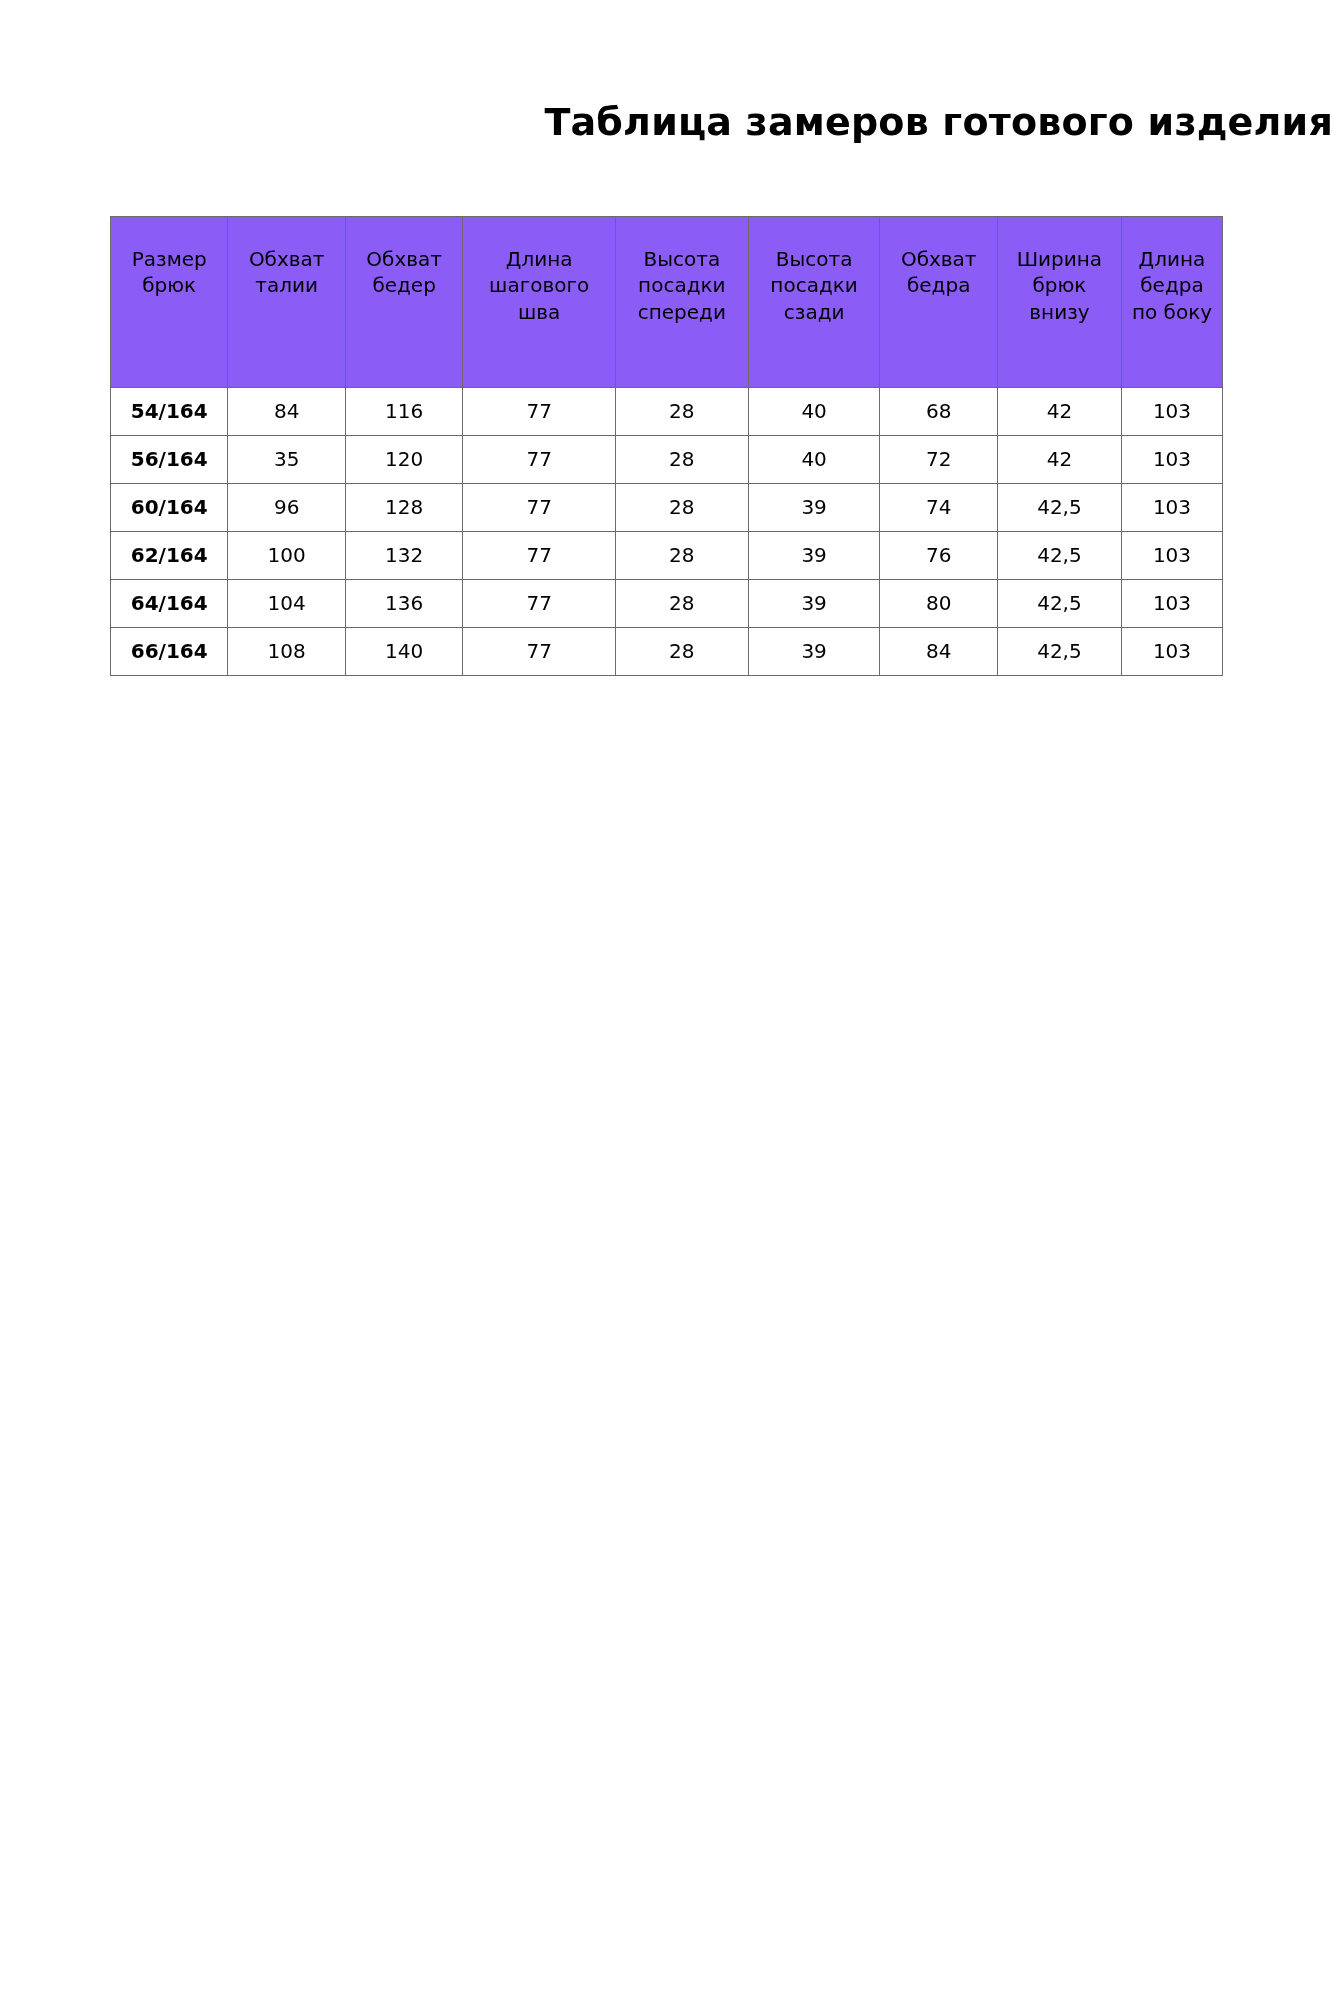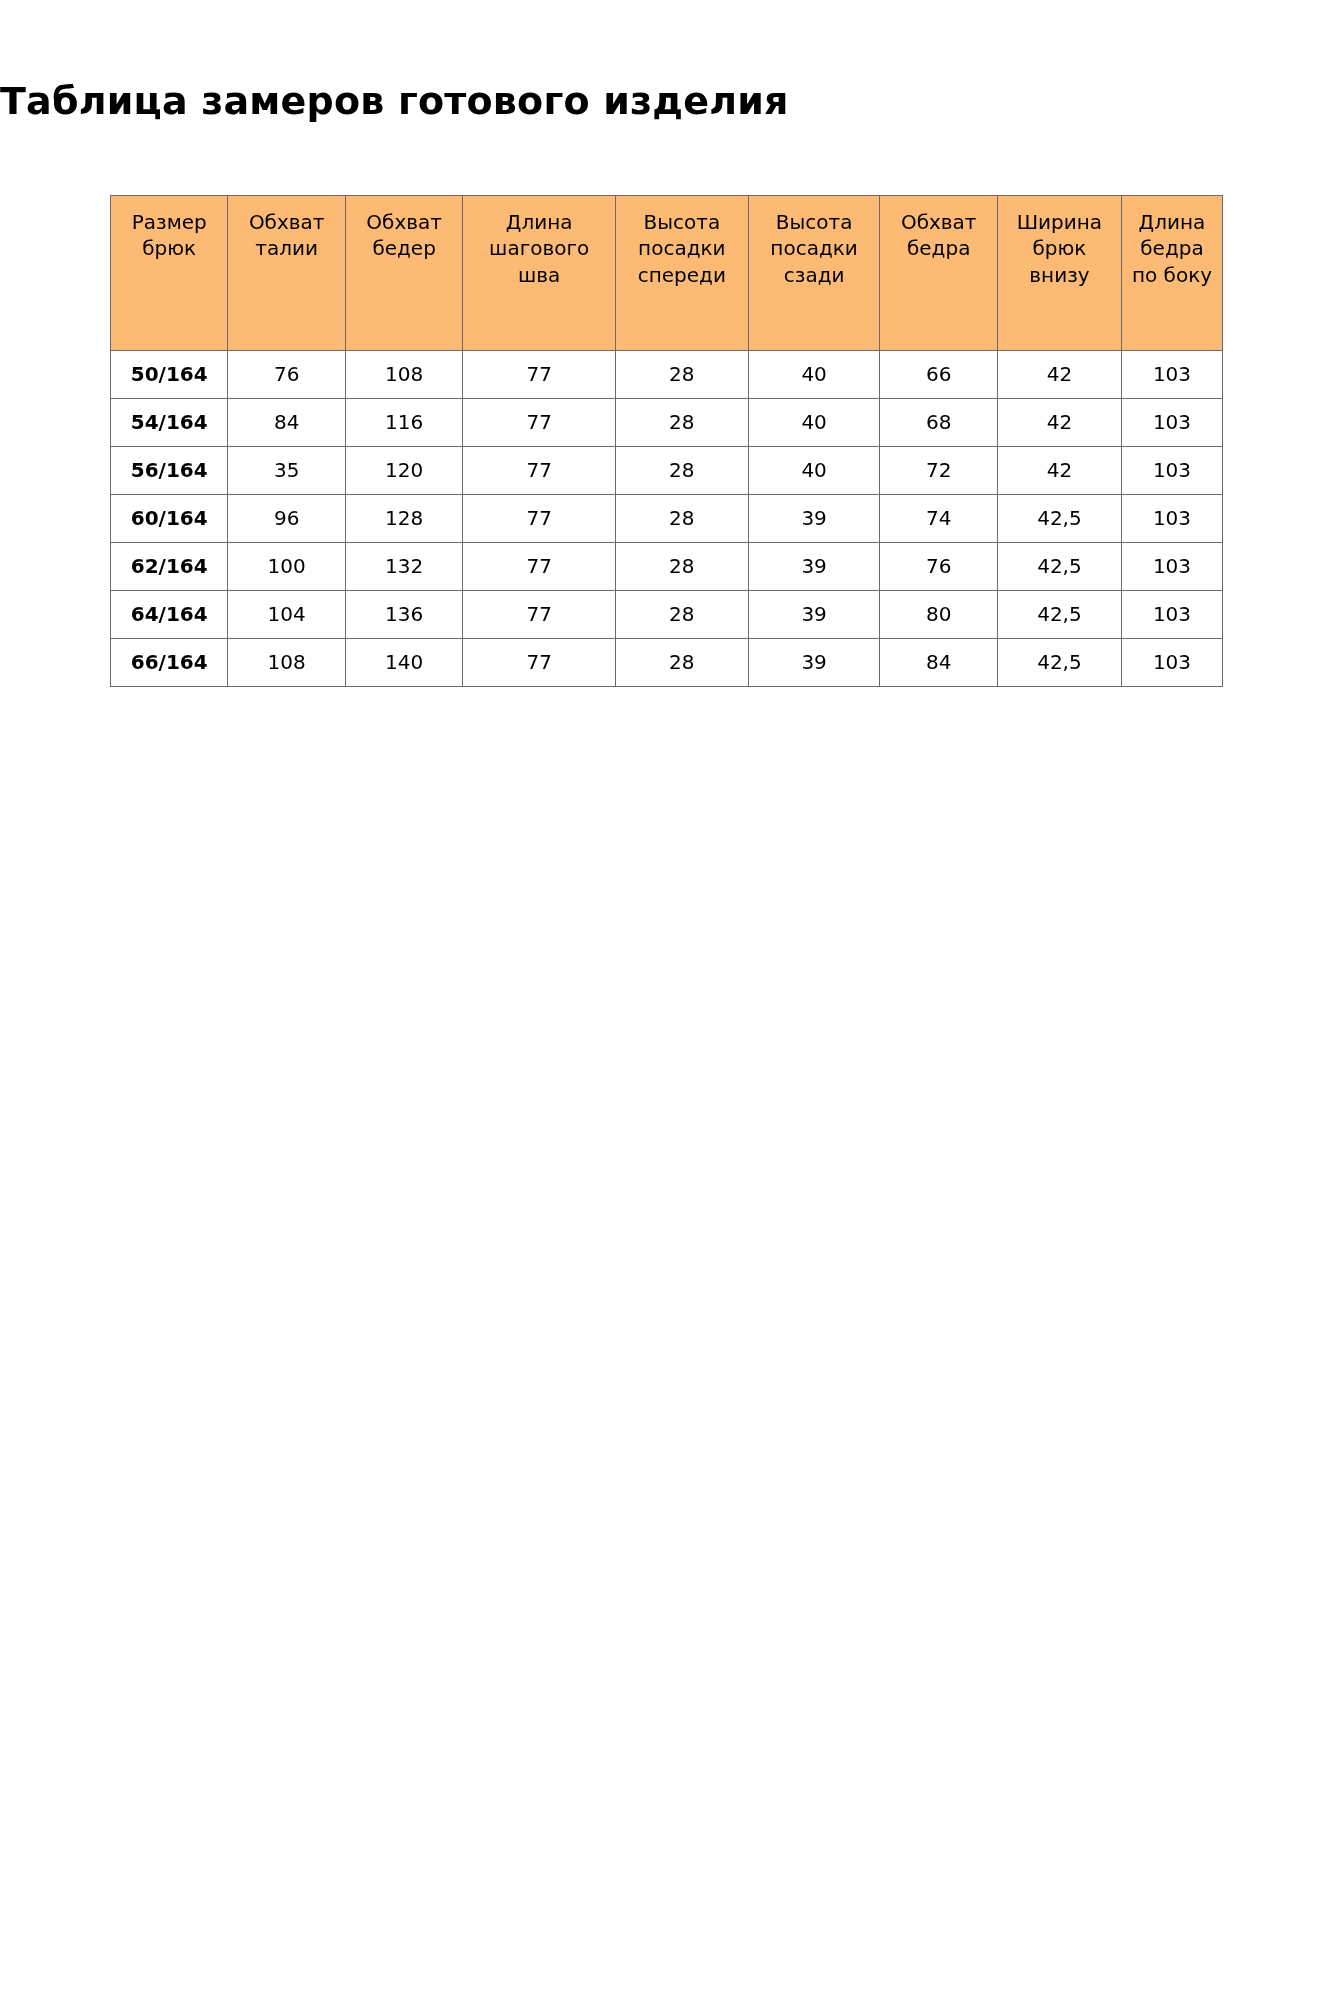--- a/index.html
+++ b/index.html
@@ -16,26 +16,26 @@
     overflow: hidden;
   }
   .page {
     width: 1333px;
     height: 2000px;
     box-sizing: border-box;
     padding: 0;
     position: relative;
   }
   .doc-title {
-    text-align: left;
+    text-align: right;
     font-size: 38px;
     font-weight: bold;
     letter-spacing: 0.2px;
     margin: 0;
-    padding-top: 79px;
+    padding-top: 100px;
     color: #000000;
     font-family: "DejaVu Sans", "Liberation Sans", sans-serif;
   }
   .table-wrap {
     margin-top: 72px;
     padding-left: 110px;
     padding-right: 110px;
   }
   table.size-table {
     border-collapse: collapse;
@@ -48,23 +48,23 @@
     border: 1px solid #6b6b6b;
     font-size: 20px;
     line-height: 1.32;
     text-align: center;
     vertical-align: middle;
     padding: 5px 4px;
     font-weight: normal;
     color: #000000;
   }
   table.size-table thead th {
-    background: #fdba74;
+    background: #8b5cf6;
     vertical-align: top;
-    padding-top: 13px;
+    padding-top: 29px;
     padding-bottom: 13px;
     height: 128px;
   }
   table.size-table tbody td {
     background: #ffffff;
     height: 37px;
   }
   table.size-table tbody td.size-col {
     font-weight: bold;
   }
@@ -106,31 +106,20 @@
           <th>Обхват бедер</th>
           <th>Длина шагового шва</th>
           <th>Высота посадки спереди</th>
           <th>Высота посадки сзади</th>
           <th>Обхват бедра</th>
           <th>Ширина брюк внизу</th>
           <th>Длина бедра по боку</th>
         </tr>
       </thead>
       <tbody>
-        <tr>
-          <td class="size-col">50/164</td>
-          <td>76</td>
-          <td>108</td>
-          <td>77</td>
-          <td>28</td>
-          <td>40</td>
-          <td>66</td>
-          <td>42</td>
-          <td>103</td>
-        </tr>
         <tr>
           <td class="size-col">54/164</td>
           <td>84</td>
           <td>116</td>
           <td>77</td>
           <td>28</td>
           <td>40</td>
           <td>68</td>
           <td>42</td>
           <td>103</td>

